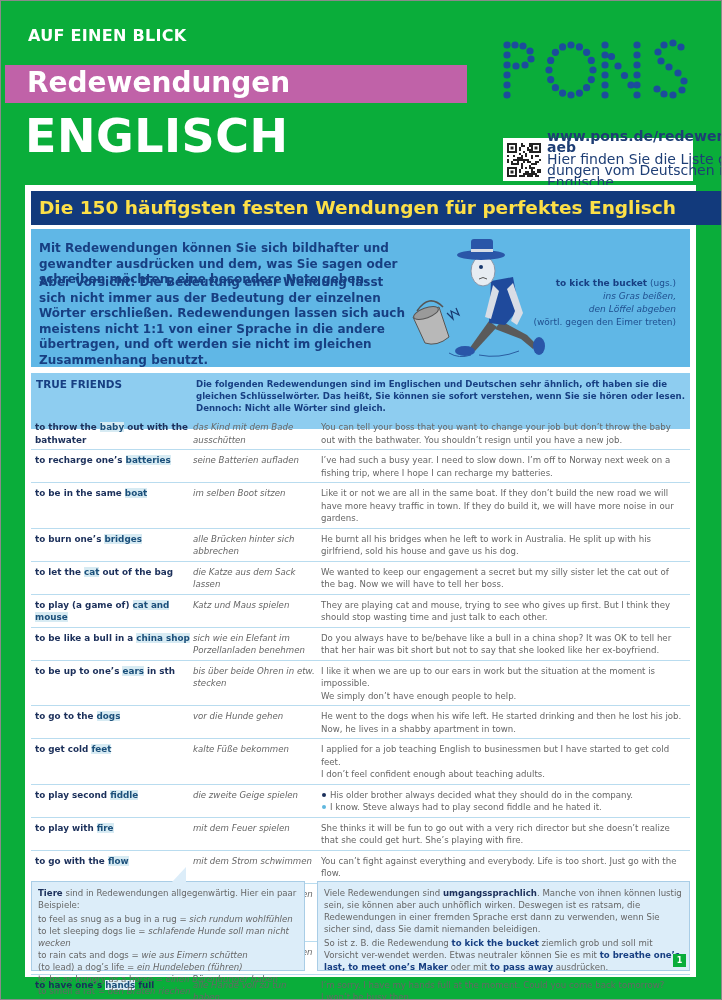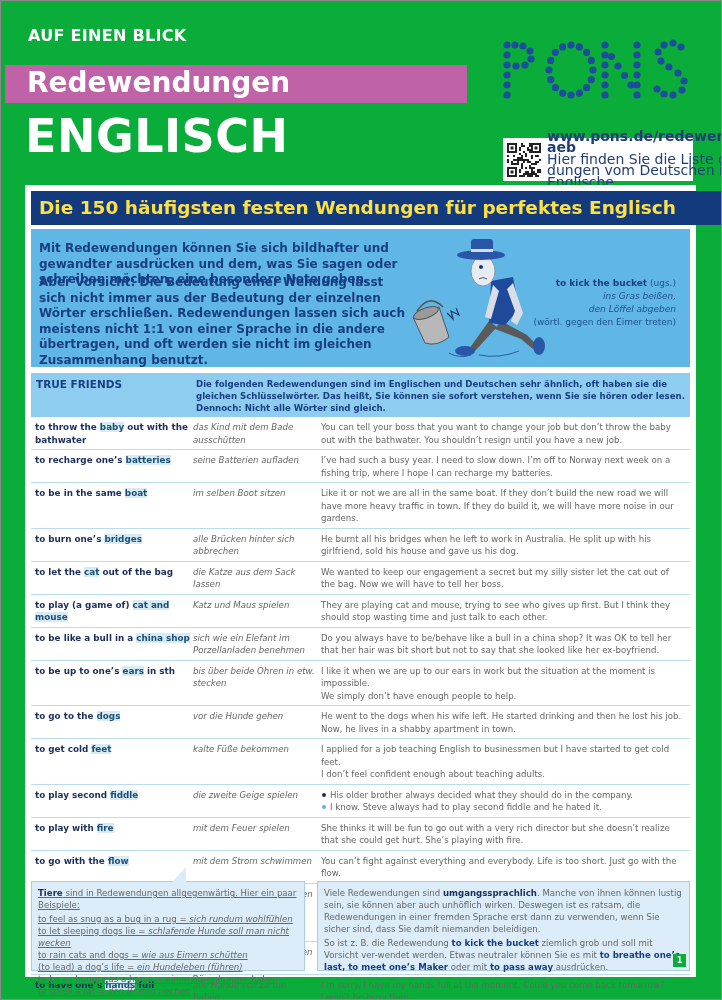--- a/index.html
+++ b/index.html
@@ -58,21 +58,21 @@
   .intro .p2 { top: 46px; width: 370px; }
   .figure { position: absolute; left: 378px; top: 4px; width: 160px; height: 134px; }
   .caption {
     position: absolute; right: 14px; top: 48px; text-align: right;
     color: #1f4f8f; font-size: 9px; line-height: 13px;
   }
   .caption .cap-phrase { font-weight: bold; color: #173f82; }
   .caption .cap-it { font-style: italic; }
 
   .tf-header {
-    position: absolute; left: 6px; top: 188px; width: 659px; height: 44px;
+    position: absolute; left: 6px; top: 188px; width: 659px; height: 56px;
     background: #8ecdf0;
   }
   .tf-header .tf-label {
     position: absolute; left: 5px; top: 5px; font-weight: bold;
     font-size: 10.5px; color: #173f82;
   }
   .tf-header .tf-desc {
     position: absolute; left: 165px; top: 5px; width: 490px; font-weight: bold;
     font-size: 8.6px; line-height: 12px; color: #173f82;
   }
@@ -102,21 +102,21 @@
   }
   .row .ex .b-dark::before { background: #1b2f5a; }
   .row .ex .b-light::before { background: #5fb7de; }
 
   .callout {
     position: absolute; top: 696px; height: 90px;
     background: #dcedf9; border: 1px solid #a9cde6;
     font-size: 8.6px; line-height: 12px; color: #666;
     padding: 5px 6px;
   }
-  .callout.left { left: 6px; width: 274px; text-decoration: underline; }
+  .callout.left { left: 6px; width: 274px; }
   .callout.right { left: 292px; width: 373px; }
   .callout .notch {
     position: absolute; top: -15px; width: 0; height: 0;
   }
   .callout.left .notch {
     left: 140px; border-left: 14px solid transparent;
     border-bottom: 15px solid #dcedf9;
   }
   .callout .b { font-weight: bold; color: #1b2f5a; }
   .callout .bb { font-weight: bold; color: #173f82; }

